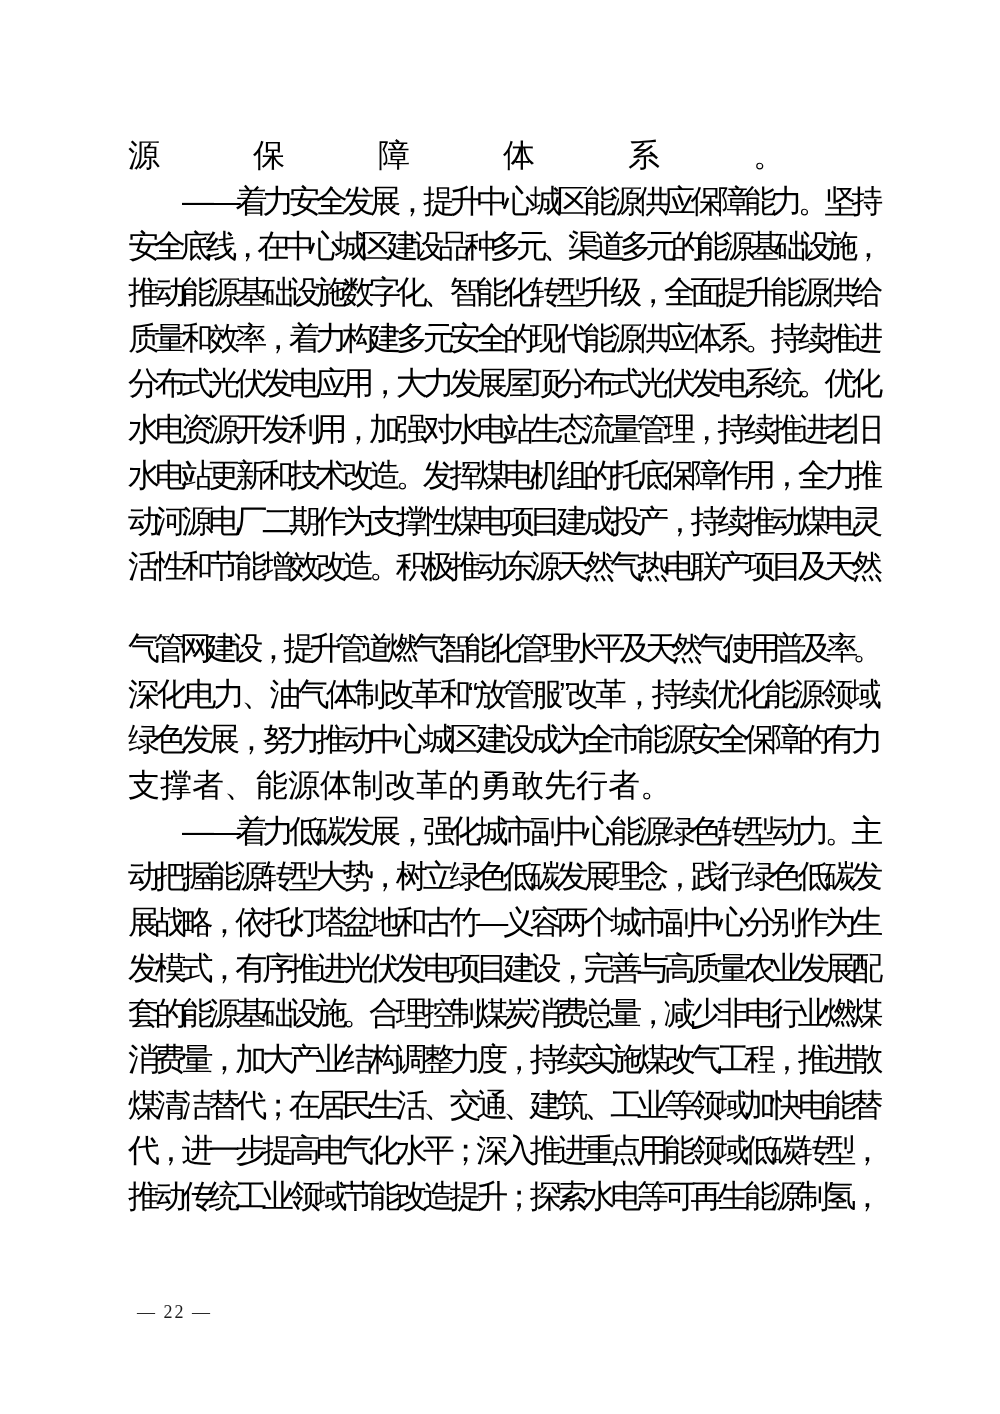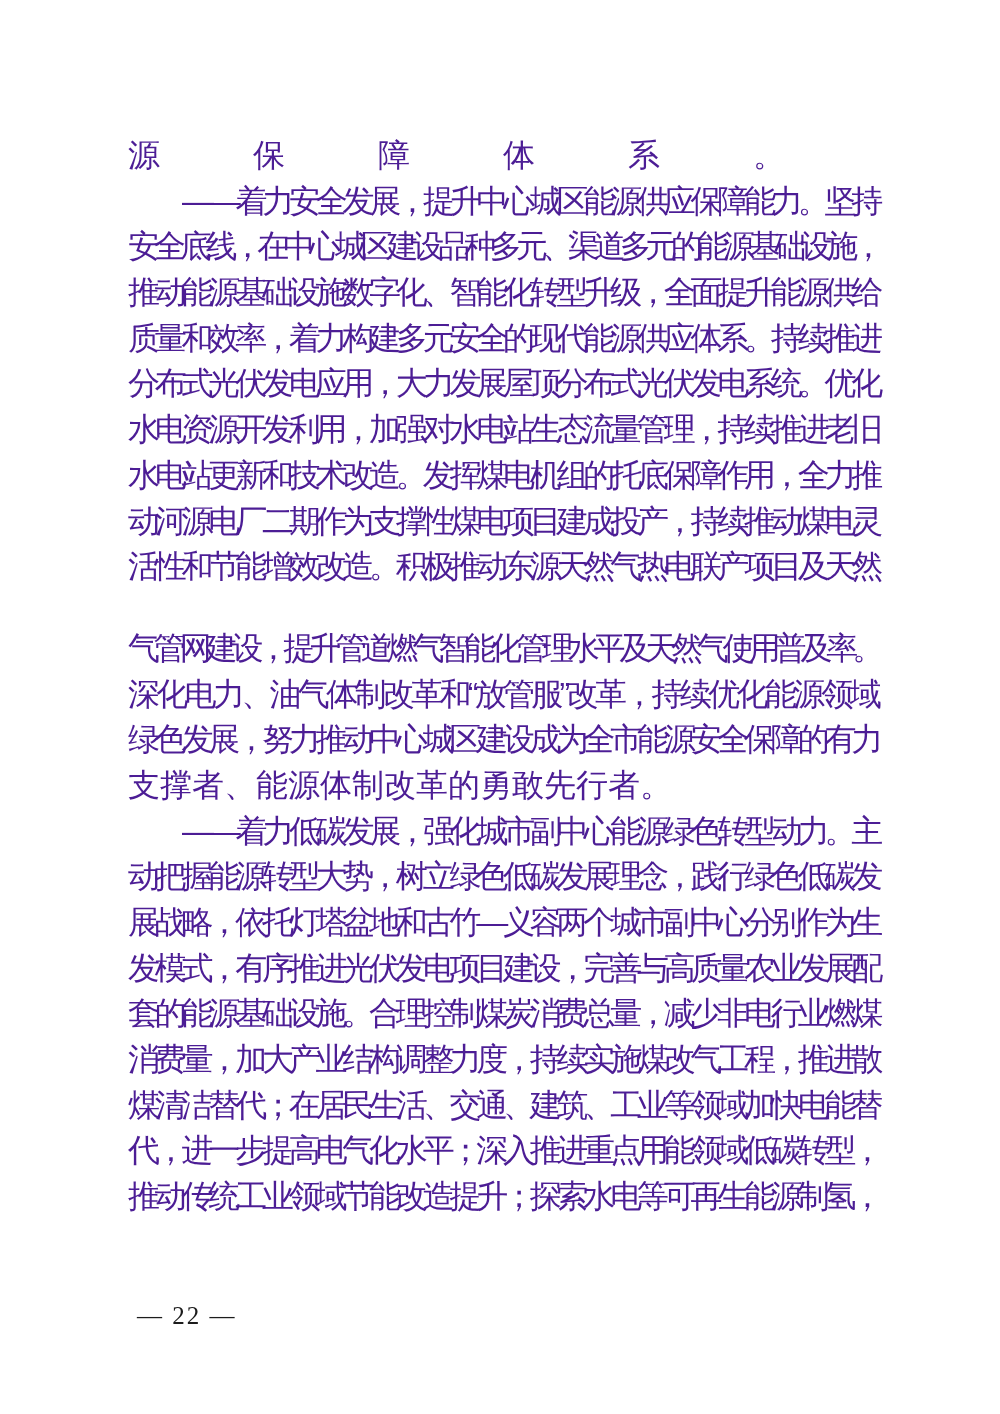--- a/index.html
+++ b/index.html
@@ -19,37 +19,37 @@
     position: absolute;
     inset: 0;
     background: #ffffff;
   }
   .text-block {
     position: absolute;
     left: 128px;
     top: 133px;
     width: 750px;
     font-size: 32px;
-    color: #4c1d95;
+    color: #000000;
   }
   .line {
     height: 45.7px;
     line-height: 45.7px;
     white-space: nowrap;
     text-align: left;
   }
   .line.indent {
     text-indent: 54px;
   }
   .footer {
     position: absolute;
     left: 137px;
     top: 1302px;
     font-family: "Liberation Serif", serif;
-    font-size: 25px;
+    font-size: 18px;
     letter-spacing: 2px;
     color: #1c1c1c;
     white-space: nowrap;
   }
 </style>
 </head>
 <body>
 
 <div class="page">
 

